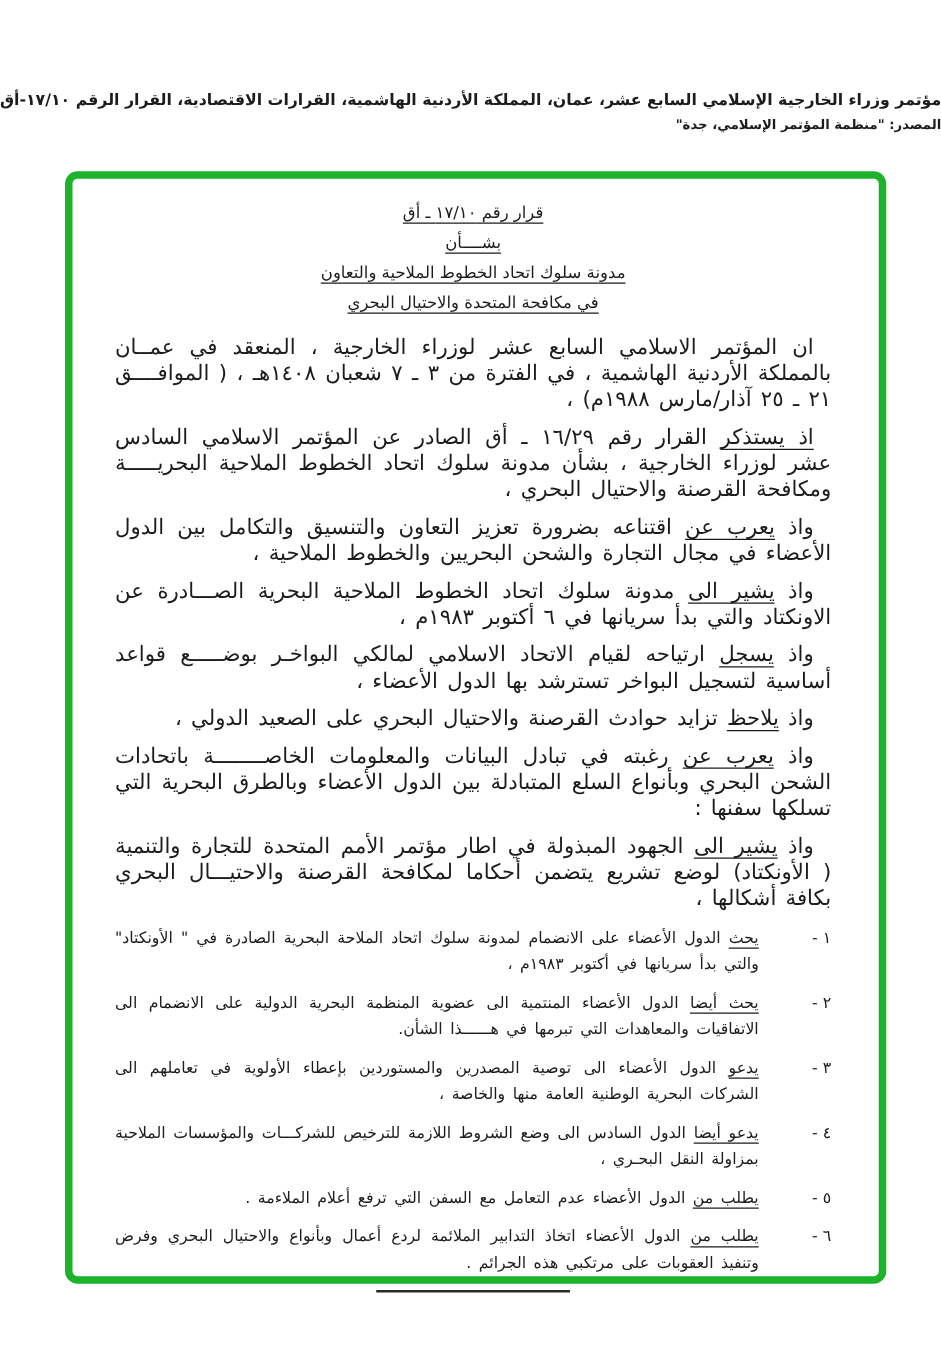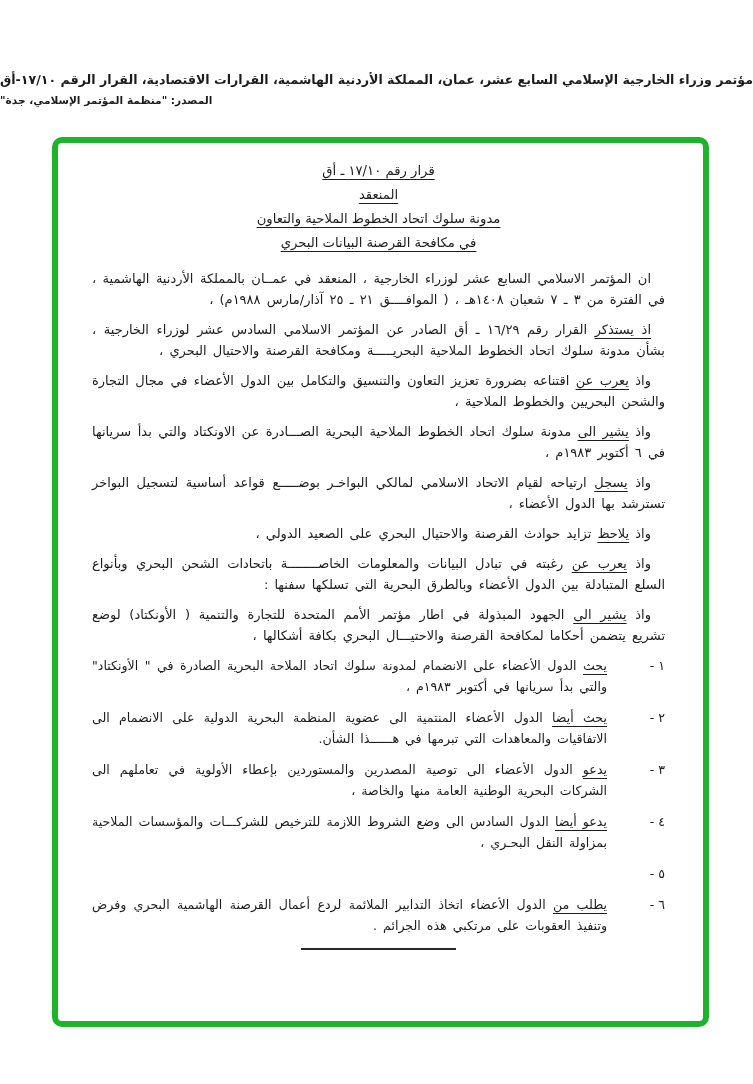--- a/index.html
+++ b/index.html
@@ -17,21 +17,21 @@
     width: 753px;
     height: 1084px;
     background: #ffffff;
   }
   
   .header {
     position: absolute;
     top: 72px;
     left: 0;
     width: 100%;
-    text-align: left;
+    text-align: right;
     direction: rtl;
   }
   .header .citation {
     font-size: 12.6px;
     font-weight: bold;
     letter-spacing: 0px;
     white-space: nowrap;
   }
   .header .source {
     margin-top: 7px;
@@ -63,21 +63,21 @@
     margin-bottom: 13px;
   }
   .title-line {
     font-size: 13.2px;
     line-height: 24px;
     text-decoration: underline;
     text-underline-offset: 4px;
   }
   
   .para {
-    font-size: 13px;
+    font-size: 17px;
     line-height: 21px;
     text-align: justify;
     text-indent: 14px;
     margin: 0 0 9px 0;
     word-spacing: 2px;
   }
   .u {
     text-decoration: underline;
     text-underline-offset: 4px;
   }
@@ -118,23 +118,23 @@
   <div class="header">
     <div class="citation">مؤتمر وزراء الخارجية الإسلامي السابع عشر، عمان، المملكة الأردنية الهاشمية، القرارات الاقتصادية، القرار الرقم ١٧/١٠-أق</div>
     <div class="source">المصدر:  "منظمة المؤتمر الإسلامي، جدة"</div>
   </div>
 
   <div class="frame">
     <div class="frame-inner">
 
       <div class="title-block">
         <div class="title-line">قرار رقم ١٧/١٠ ـ أق</div>
-        <div class="title-line">المنعقد</div>
+        <div class="title-line">بشــــأن</div>
         <div class="title-line">مدونة سلوك اتحاد الخطوط الملاحية والتعاون</div>
-        <div class="title-line">في مكافحة القرصنة البيانات البحري</div>
+        <div class="title-line">في مكافحة المتحدة والاحتيال البحري</div>
       </div>
 
       <p class="para"><span></span><span class="u"></span><span>ان المؤتمر الاسلامي السابع عشر لوزراء الخارجية ، المنعقد في عمــان بالمملكة الأردنية الهاشمية ، في الفترة من ٣ ـ ٧ شعبان ١٤٠٨هـ ، ( الموافــــق ٢١ ـ ٢٥ آذار/مارس ١٩٨٨م) ،</span></p>
 
       <p class="para"><span></span><span class="u">اذ يستذكر</span><span> القرار رقم ١٦/٢٩ ـ أق الصادر عن المؤتمر الاسلامي السادس عشر لوزراء الخارجية ، بشأن مدونة سلوك اتحاد الخطوط الملاحية البحريـــــة ومكافحة القرصنة والاحتيال البحري ،</span></p>
 
       <p class="para"><span>واذ </span><span class="u">يعرب عن</span><span> اقتناعه بضرورة تعزيز التعاون والتنسيق والتكامل بين الدول الأعضاء في مجال التجارة والشحن البحريين والخطوط الملاحية ،</span></p>
 
       <p class="para"><span>واذ </span><span class="u">يشير الى</span><span> مدونة سلوك اتحاد الخطوط الملاحية البحرية الصـــادرة عن الاونكتاد والتي بدأ سريانها في ٦ أكتوبر ١٩٨٣م ،</span></p>
 
@@ -163,25 +163,26 @@
           <span class="item-text"><span class="u">يدعو</span><span> الدول الأعضاء الى توصية المصدرين والمستوردين بإعطاء الأولوية في تعاملهم الى الشركات البحرية الوطنية العامة منها والخاصة ،</span></span>
         </div>
 
         <div class="item">
           <span class="item-number">٤ -</span>
           <span class="item-text"><span class="u">يدعو أيضا</span><span> الدول السادس الى وضع الشروط اللازمة للترخيص للشركـــات والمؤسسات الملاحية بمزاولة النقل البحـري ،</span></span>
         </div>
 
         <div class="item">
           <span class="item-number">٥ -</span>
+          <span class="item-text"><span class="u">يطلب من</span><span> الدول الأعضاء عدم التعامل مع السفن التي ترفع أعلام الملاءمة .</span></span>
         </div>
 
         <div class="item">
           <span class="item-number">٦ -</span>
-          <span class="item-text"><span class="u">يطلب من</span><span> الدول الأعضاء اتخاذ التدابير الملائمة لردع أعمال القرصنة الهاشمية البحري وفرض وتنفيذ العقوبات على مرتكبي هذه الجرائم .</span></span>
+          <span class="item-text"><span class="u">يطلب من</span><span> الدول الأعضاء اتخاذ التدابير الملائمة لردع أعمال وبأنواع والاحتيال البحري وفرض وتنفيذ العقوبات على مرتكبي هذه الجرائم .</span></span>
         </div>
 
       </div>
 
       <div class="closing-rule"></div>
 
     </div>
   </div>
 
 </div>

